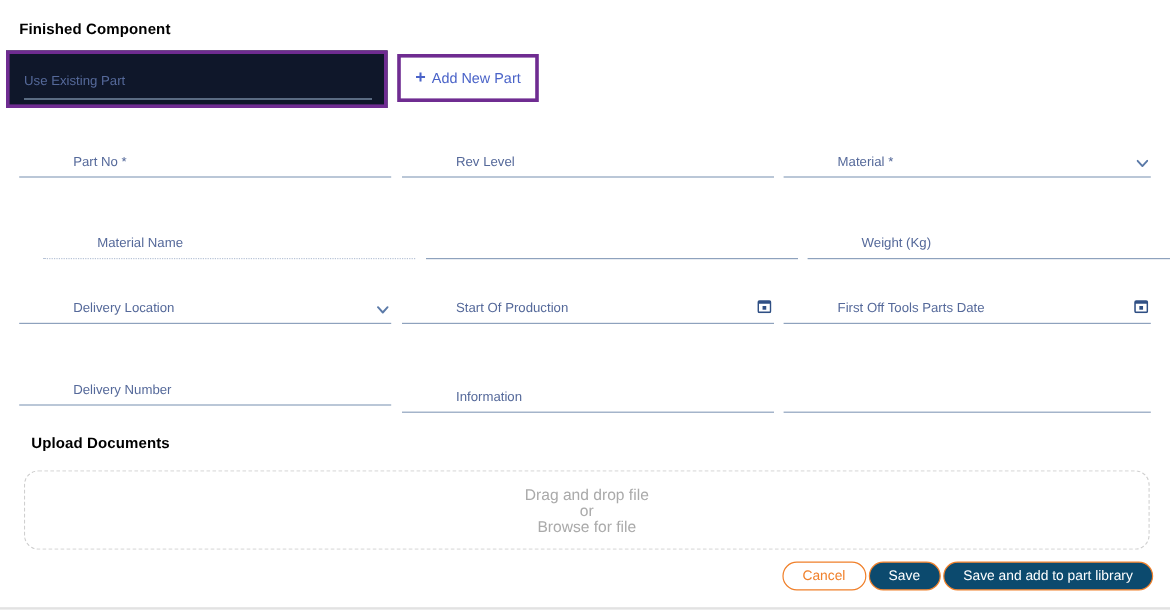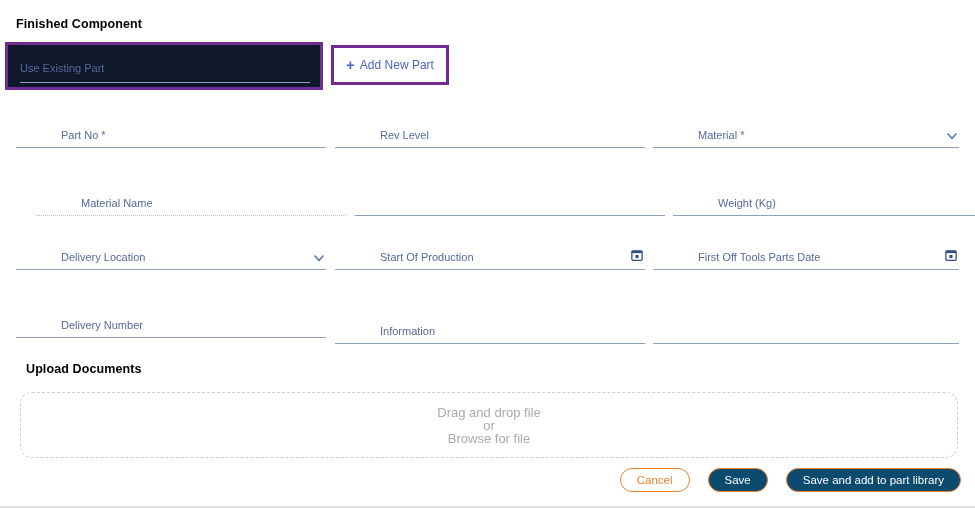--- a/index.html
+++ b/index.html
@@ -183,21 +183,21 @@
     white-space: nowrap;
   }
 
   
   .actions {
     position: absolute;
     right: 14px;
     top: 468px;
     display: flex;
     align-items: center;
-    gap: 18px;
+    gap: 2px;
   }
   .btn {
     border-radius: 14px;
     font-size: 11.5px;
     height: 24px;
     padding: 0 16px;
     display: flex;
     align-items: center;
     justify-content: center;
     white-space: nowrap;

